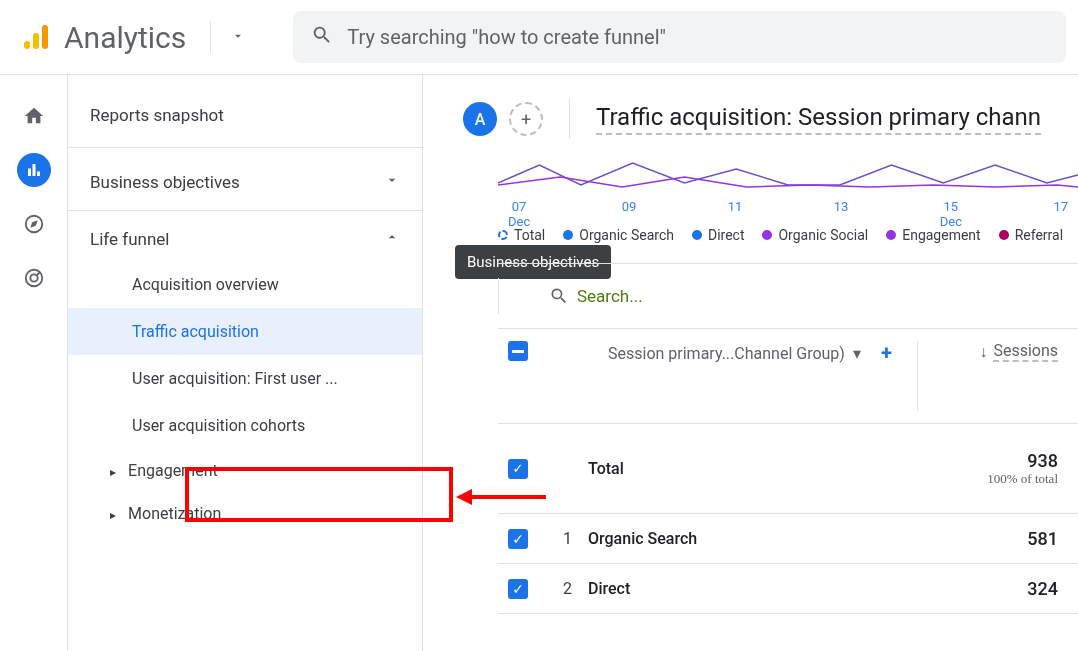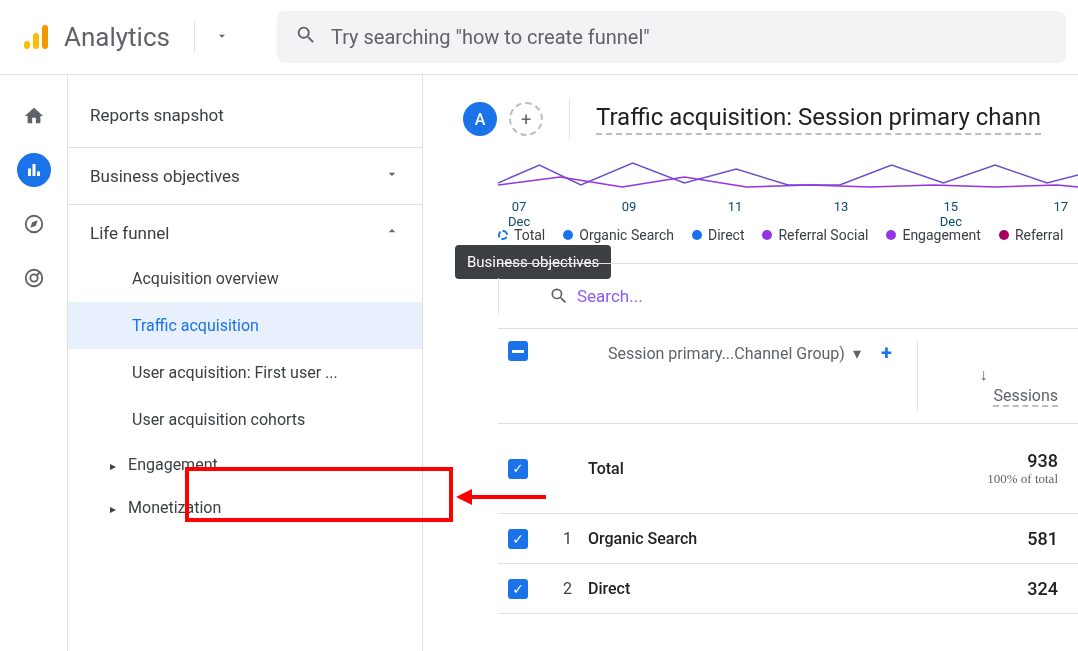--- a/index.html
+++ b/index.html
@@ -1,74 +1,74 @@
 <!DOCTYPE html>
 <html><head>
 <meta charset="utf-8">
 <style>
 * { box-sizing: border-box; margin: 0; padding: 0; font-family: 'Google Sans', Roboto, Arial, sans-serif; }
 body { width: 1078px; height: 651px; overflow: hidden; background: #fff; color: #3c4043; }
 
 .topbar { display: flex; align-items: center; height: 75px; border-bottom: 1px solid #e0e0e0; padding: 0 12px; }
 .logo { width: 32px; height: 32px; margin: 0 12px 0 8px; }
-.app-title { font-size: 26px; color: #5f6368; margin-right: 12px; }
+.app-title { font-size: 30px; color: #5f6368; margin-right: 12px; }
 .divider-v { width: 1px; height: 32px; background: #e0e0e0; margin: 0 12px; }
 .dropdown-caret { color: #5f6368; padding: 8px; }
 .search-container { flex: 1; margin-left: 40px; background: #f1f3f4; border-radius: 8px; display: flex; align-items: center; height: 52px; padding: 0 18px; }
 .search-container .icon { color: #5f6368; margin-right: 14px; }
 .search-placeholder { color: #5f6368; font-size: 20px; }
 
 .main { display: flex; height: calc(651px - 75px); }
 .icon-rail { width: 68px; border-right: 1px solid #e0e0e0; display: flex; flex-direction: column; align-items: center; padding-top: 24px; gap: 20px; }
 .rail-btn { width: 34px; height: 34px; border-radius: 50%; display: flex; align-items: center; justify-content: center; color: #5f6368; }
 .rail-btn.active { background: #1a73e8; color: #fff; }
 
 .nav-panel { width: 355px; border-right: 1px solid #e0e0e0; padding: 18px 0; position: relative; overflow: visible; }
 .nav-item { padding: 12px 22px; font-size: 17px; color: #3c4043; display: flex; align-items: center; justify-content: space-between; cursor: pointer; }
 .nav-item .chev { color: #5f6368; }
-.nav-section-top { border-bottom: 1px solid #e0e0e0; padding-bottom: 10px; margin-bottom: 6px; }
+.nav-section-top { border-bottom: 1px solid #e0e0e0; padding-bottom: 10px; margin-bottom: 12px; }
 .nav-sub { padding-left: 42px; font-size: 16px; }
 .nav-sub2 { padding-left: 64px; font-size: 16px; padding-top: 14px; padding-bottom: 14px; }
 .nav-sub .caret { margin-right: 12px; color: #3c4043; font-size: 12px; }
 .selected-item { background: #e8f0fe; color: #1a73e8; }
 .highlight-box { position: absolute; border: 4px solid #ff0000; left: 117px; top: 392px; width: 268px; height: 55px; pointer-events: none; }
 .tooltip { position: absolute; left: 387px; top: 170px; background: #3c4043; color: #fff; font-size: 15px; padding: 8px 12px; border-radius: 4px; white-space: nowrap; }
 .arrow-annotation { position: absolute; left: 388px; top: 410px; width: 90px; height: 24px; pointer-events: none; }
 
 .content { flex: 1; overflow: hidden; position: relative; }
 .content-header { display: flex; align-items: center; padding: 24px 0 16px 40px; gap: 12px; }
 .avatar-btn { width: 34px; height: 34px; border-radius: 50%; background: #1a73e8; color: #fff; display: flex; align-items: center; justify-content: center; font-size: 16px; font-weight: 500; }
 .add-btn { width: 34px; height: 34px; border-radius: 50%; border: 2px dashed #bdbdbd; display: flex; align-items: center; justify-content: center; color: #5f6368; font-size: 18px; }
 .divider-v2 { width: 1px; height: 40px; background: #e0e0e0; margin: 0 14px; }
 .page-title { font-size: 24px; color: #202124; border-bottom: 2px dashed #bdbdbd; padding-bottom: 2px; white-space: nowrap; }
 
 .chart-area { margin-left: 75px; height: 60px; position: relative; }
 .chart-svg { width: 100%; height: 40px; }
-.x-labels { display: flex; justify-content: space-between; padding: 0 10px; font-size: 13px; color: #0c4a6e; }
+.x-labels { display: flex; justify-content: space-between; padding: 0 10px; font-size: 13px; color: #3b82f6; }
 .x-label { text-align: center; }
 
 .legend { display: flex; gap: 18px; padding: 12px 0 20px 75px; font-size: 14px; align-items: center; }
 .legend-item { display: flex; align-items: center; gap: 6px; color: #3c4043; }
 .legend-dot { width: 10px; height: 10px; border-radius: 50%; }
 .legend-dot.dashed { border: 2px dashed #1a73e8; background: transparent; width: 10px; height: 10px; }
 
 .table-area { border-top: 1px solid #e0e0e0; margin-left: 75px; }
 .table-controls { display: flex; align-items: center; padding: 14px 0; border-bottom: 1px solid #e0e0e0; gap: 20px; }
 .plot-btn { border: 1px solid #dadce0; background: #fff; color: #bdbdbd; padding: 10px 22px; border-radius: 6px; font-size: 15px; margin-left: 10px; }
-.table-search { display: flex; align-items: center; gap: 8px; color: #8b5cf6; font-size: 17px; margin-left: 30px; }
+.table-search { display: flex; align-items: center; gap: 8px; color: #4d7c0f; font-size: 17px; margin-left: 30px; }
 
 .table-header { display: flex; align-items: flex-start; padding: 12px 10px; border-bottom: 1px solid #e0e0e0; }
 .th-check { width: 40px; }
 .check-indeterminate { width: 20px; height: 20px; background: #1a73e8; border-radius: 3px; display: flex; align-items: center; justify-content: center; }
 .check-indeterminate::after { content: ''; width: 12px; height: 3px; background: #fff; }
 .th-dim { flex: 1; font-size: 16px; color: #5f6368; display: flex; align-items: center; gap: 8px; padding-left: 60px; }
 .th-dim .caret-d { color: #5f6368; }
 .th-dim .plus { color: #1a73e8; font-size: 20px; font-weight: bold; margin-left: 12px; }
 .th-sessions { width: 150px; text-align: right; font-size: 16px; color: #5f6368; display: flex; align-items: center; justify-content: flex-end; gap: 6px; padding-right: 10px; }
-.th-sessions .label { border-bottom: 2px dashed #bdbdbd; margin-top: 45px; }
+.th-sessions .label { border-bottom: 2px dashed #bdbdbd; }
 
 .table-row { display: flex; align-items: center; padding: 14px 10px; border-bottom: 1px solid #e0e0e0; }
 .td-check { width: 40px; }
 .checkbox-checked { width: 20px; height: 20px; background: #1a73e8; border-radius: 3px; display: flex; align-items: center; justify-content: center; color: #fff; font-size: 14px; }
 .checkbox-outline { width: 20px; height: 20px; border: 2px solid #1a73e8; border-radius: 3px; }
 .td-idx { width: 40px; text-align: right; font-size: 16px; padding-right: 16px; color: #3c4043; }
 .td-name { flex: 1; font-size: 16px; font-weight: 500; color: #202124; }
 .td-sessions { width: 150px; text-align: right; font-size: 18px; font-weight: 500; color: #202124; padding-right: 10px; }
 .total-row { border-bottom: 1px solid #e0e0e0; }
 .total-row .td-name { font-weight: 500; }
@@ -199,21 +199,21 @@
       <div class="legend-item">
           <span class="legend-dot" style="background:#1a73e8"></span>
           <span>Organic Search</span>
         </div>
       <div class="legend-item">
           <span class="legend-dot" style="background:#1a73e8"></span>
           <span>Direct</span>
         </div>
       <div class="legend-item">
           <span class="legend-dot" style="background:#9334e6"></span>
-          <span>Referral Social</span>
+          <span>Organic Social</span>
         </div>
       <div class="legend-item">
           <span class="legend-dot" style="background:#9334e6"></span>
           <span>Engagement</span>
         </div>
       <div class="legend-item">
           <span class="legend-dot" style="background:#a8005c"></span>
           <span>Referral</span>
         </div>
     </div>

